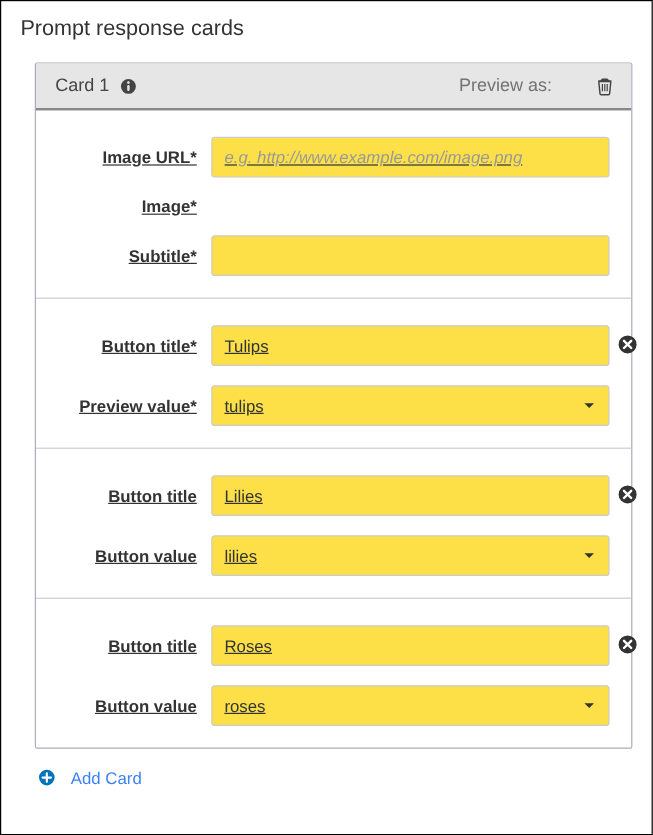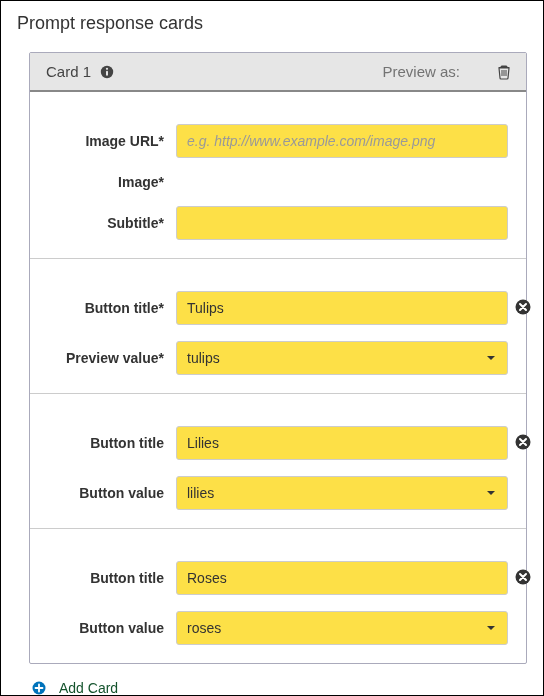--- a/index.html
+++ b/index.html
@@ -40,21 +40,22 @@
     display: inline-flex;
     align-items: center;
     color: #444;
     cursor: pointer;
     padding: 2px 4px;
   }
   .card-header .preview-select .chev { margin-left: 10px; display:inline-flex; }
   .card-header .trash { margin-left: 30px; color: #444; cursor: pointer; display:inline-flex; }
   .section {
     border-top: 1px solid #ccc;
-    padding: 32px 18px 18px 18px;
+    padding: 22px 18px 18px 18px;
+    text-decoration: underline;
   }
   .section.first { border-top: none; }
   .row {
     display: flex;
     align-items: center;
     margin-bottom: 16px;
   }
   .row:last-child { margin-bottom: 0; }
   .row .lbl {
     width: 128px;
@@ -96,21 +97,21 @@
     height: 18px;
     cursor: pointer;
     color: #333;
     display:inline-flex;
   }
   .add-card {
     display: inline-flex;
     align-items: flex-end;
     margin-top: 16px;
     margin-left: 14px;
-    color: #14532d;
+    color: #3b82f6;
     font-size: 14px;
     cursor: pointer;
   }
   .add-card .plus {
     margin-right: 12px;
     display:inline-flex;
   }
   svg { display:block; }
 </style>
 </head>

